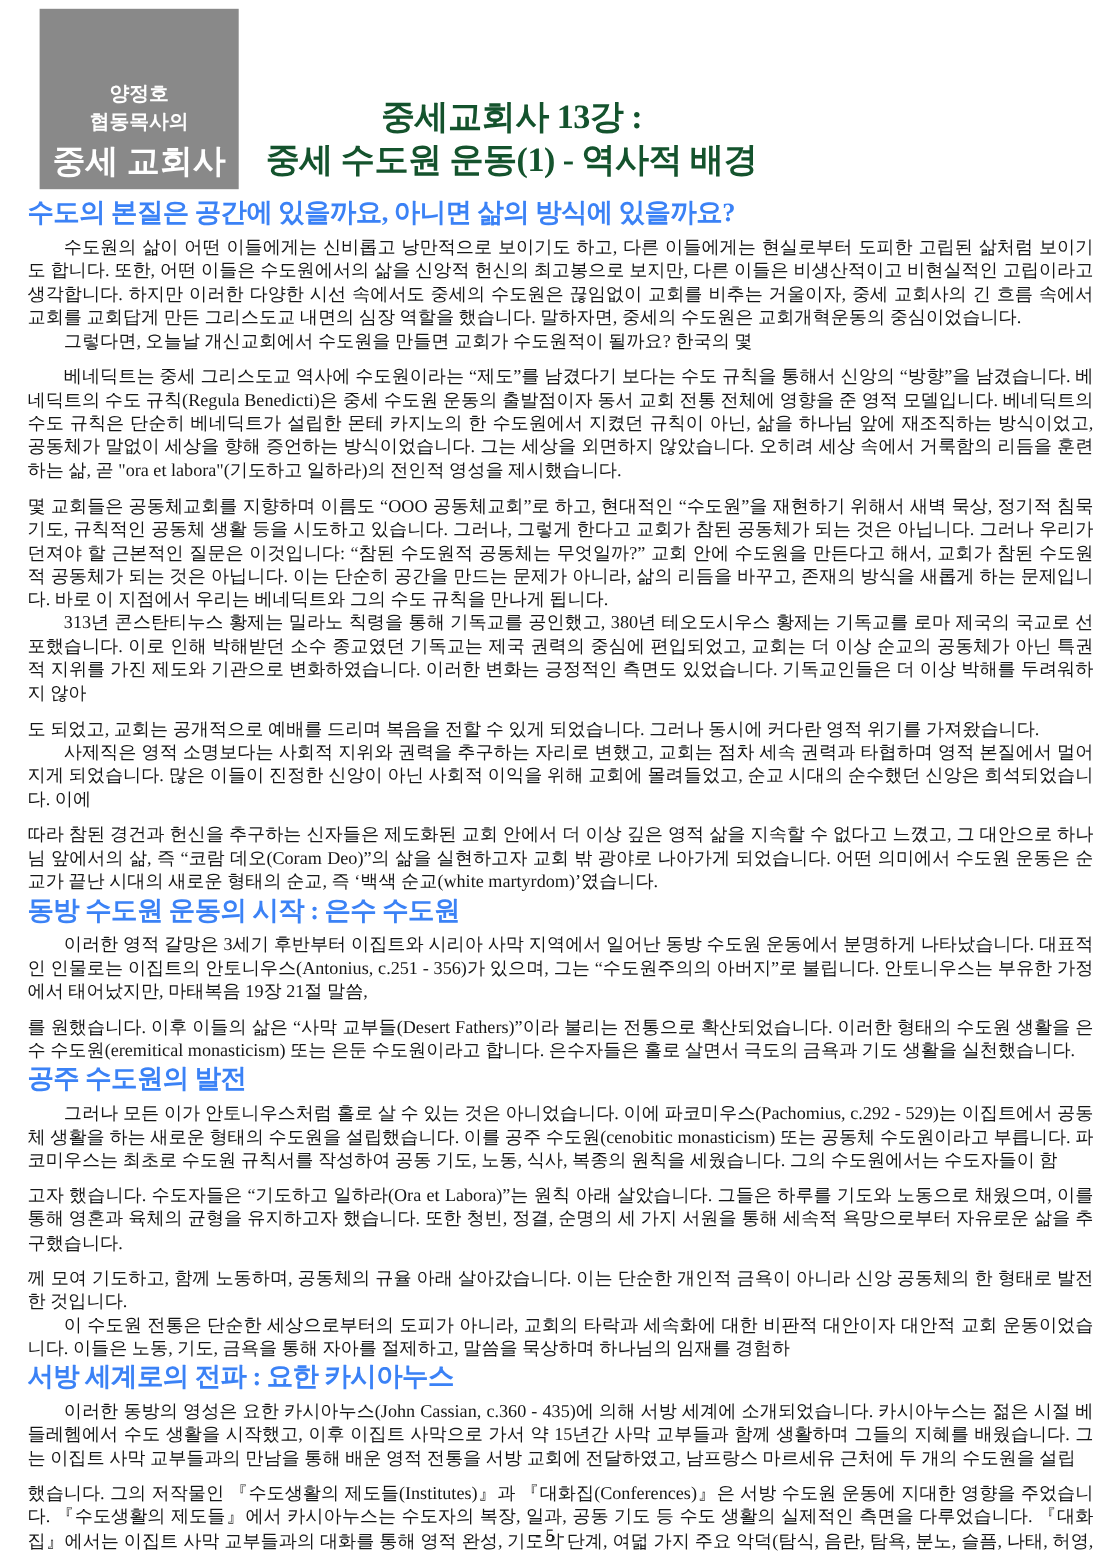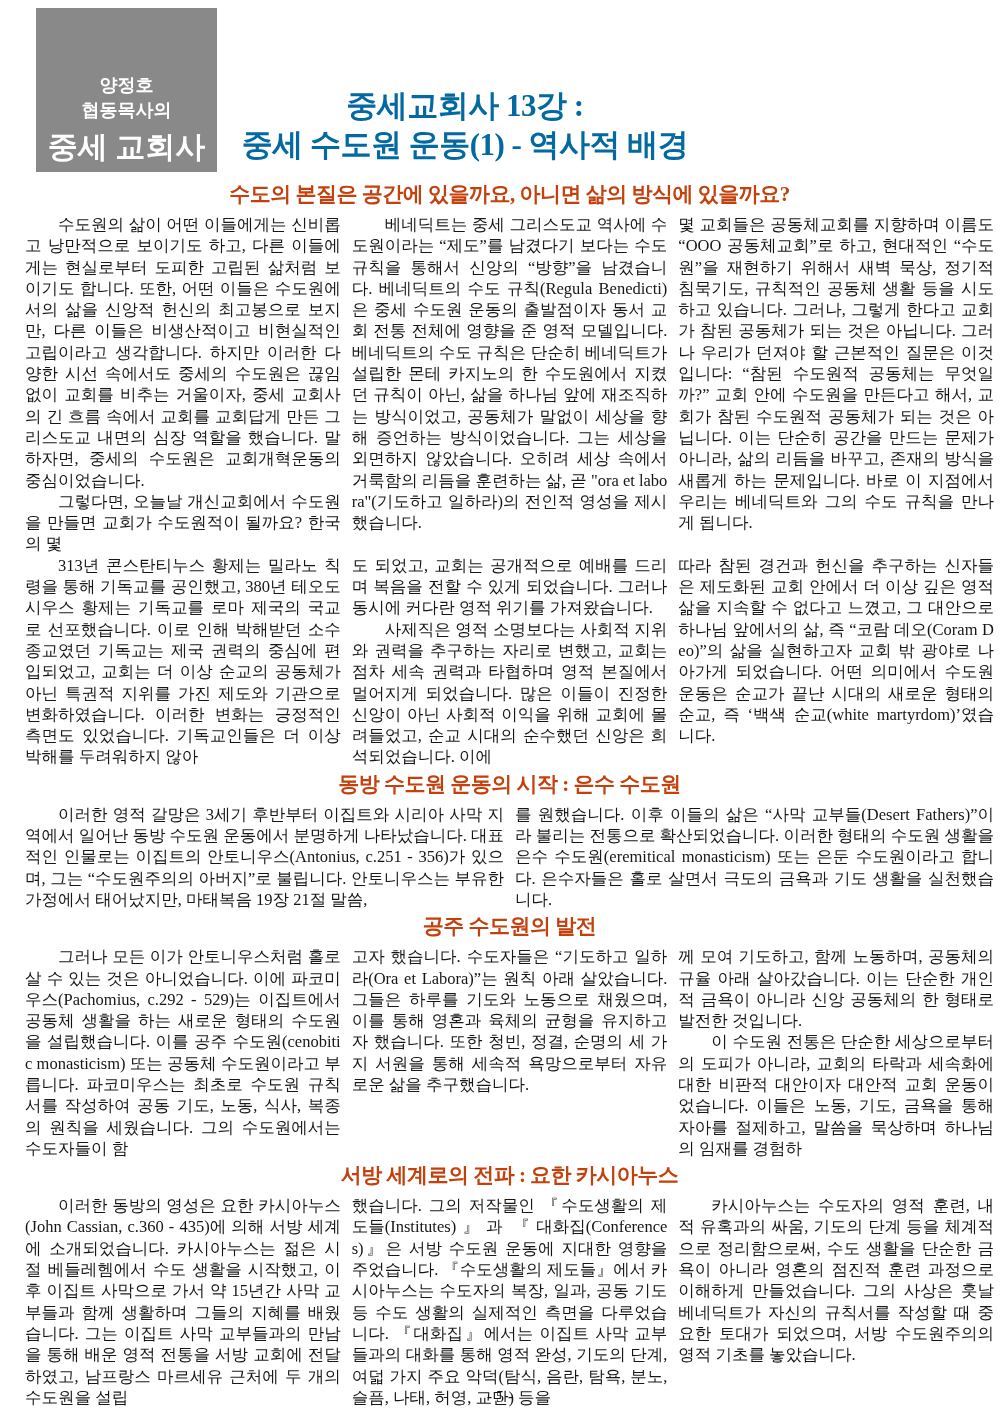--- a/index.html
+++ b/index.html
@@ -31,32 +31,31 @@
   .masthead .mh-line3{
     font-size:30px;line-height:38px;font-weight:bold;margin-top:5px;
     font-family:Liberation Serif, serif;
   }
   .title-block{
     position:absolute;left:0;right:70px;top:86px;
     text-align:center;
     font-weight:bold;
     font-size:31px;line-height:39px;
     letter-spacing:-0.5px;
-    color:#0369a1;
+    color:#14532d;
   }
   
   .content{padding:0 6px 0 25px;}
   .section-heading{
     margin:3px 0 6px 0;
-    text-align:center;
-    font-size:21px;line-height:27px;
-    font-weight:bold;color:#c2410c;
+    font-size:24px;line-height:27px;
+    font-weight:bold;color:#3b82f6;
     letter-spacing:-0.5px;
   }
-  .cols{display:flex;gap:11px;}
+  .cols{display:flex;gap:11px;flex-direction:column;}
   .col{flex:1 1 0;min-width:0;}
   .col p{
     margin:0;
     font-size:16.5px;line-height:21.3px;
     text-align:justify;
     word-break:break-all;
   }
   .col p.indent{text-indent:2em;}
   
   .footer{

